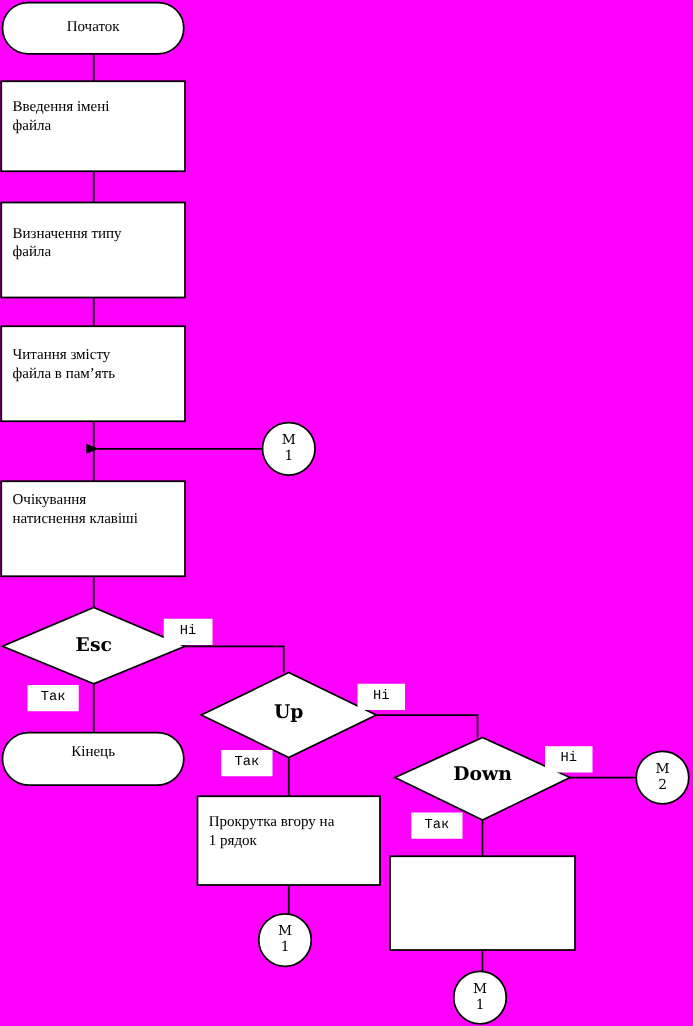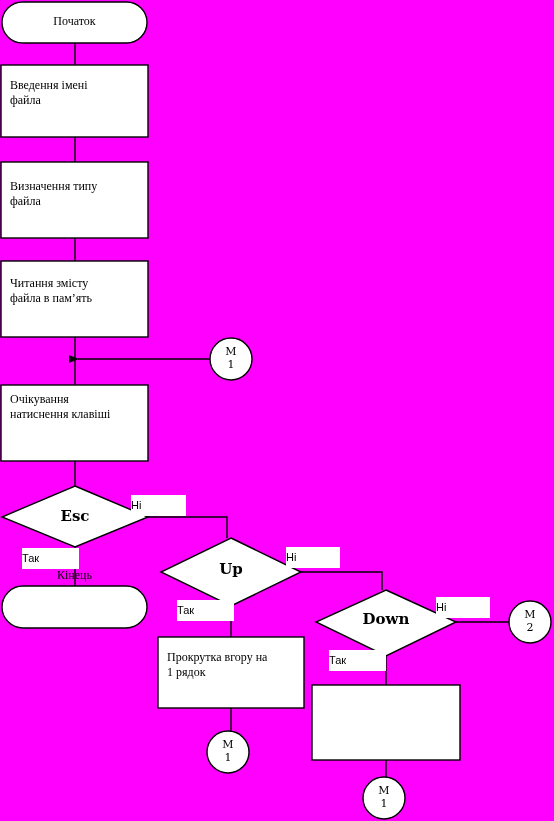--- a/index.html
+++ b/index.html
@@ -38,24 +38,25 @@
   .decision-label {
     font-family: "DejaVu Serif", "Liberation Serif", serif;
     font-weight: bold;
     font-size: 15px;
     text-align: center;
   }
   .edge-label {
     position: absolute;
     background: #ffffff;
     color: #000000;
-    font-family: Liberation Sans, sans-serif;
+    font-family: Liberation Mono, monospace;
     font-size: 11px;
     line-height: 14px;
-    padding: 3px 16px 4px 0;
+    text-align: center;
+    padding: 3px 0 4px 0;
   }
   .conn-label {
     position: absolute;
     text-align: center;
     font-family: "DejaVu Serif", "Liberation Serif", serif;
     font-size: 11px;
     line-height: 13px;
     color: #000000;
     white-space: pre-line;
   }
@@ -129,21 +130,21 @@
 
   <div class="node-label label-left" style="left:10px; top:179px; width:132px;">Визначення типу
 файла</div>
 
   <div class="node-label label-left" style="left:10px; top:276px; width:134px;">Читання змісту
 файла в пам’ять</div>
 
   <div class="node-label label-left" style="left:10px; top:392px; width:136px;">Очікування
 натиснення клавіші</div>
 
-  <div class="node-label label-center" style="left:2px; top:568px; width:145px;">Кінець</div>
+  <div class="node-label label-center" style="left:2px; top:594px; width:145px;">Кінець</div>
 
   <div class="node-label label-left" style="left:167px; top:650px; width:134px;">Прокрутка вгору на
 1 рядок</div>
 
 
   <div class="node-label decision-label" style="left:20px; top:509px; width:110px;">Esc</div>
 
   <div class="node-label decision-label" style="left:181px; top:562px; width:100px;">Up</div>
 
   <div class="node-label decision-label" style="left:336px; top:612px; width:100px;">Down</div>

